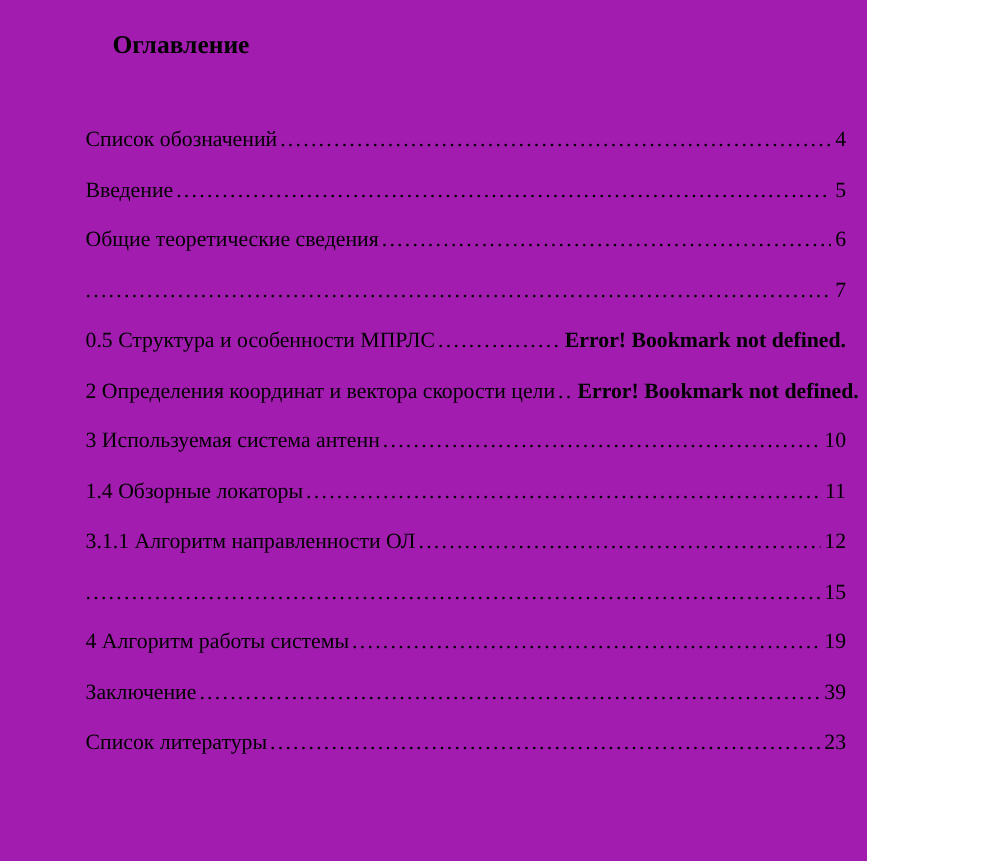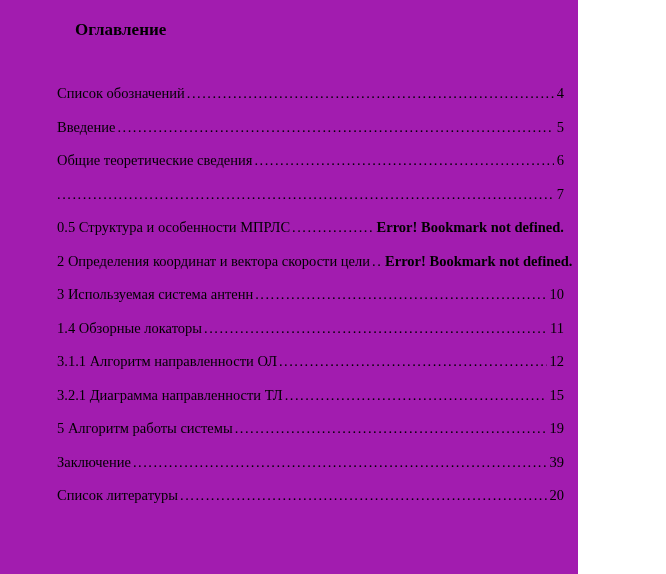--- a/index.html
+++ b/index.html
@@ -116,36 +116,35 @@
   </div>
 
   <div class="toc-entry">
     <span class="toc-label">3.1.1 Алгоритм направленности ОЛ</span>
     <span class="toc-dots"></span>
     <span class="toc-page">12</span>
   </div>
 
 
   <div class="toc-entry">
-    <span class="toc-label">3.2.1 Диаграмма направленности ТЛ</span>
     <span class="toc-dots"></span>
     <span class="toc-page">15</span>
   </div>
 
   <div class="toc-entry">
-    <span class="toc-label">5 Алгоритм работы системы</span>
+    <span class="toc-label">4 Алгоритм работы системы</span>
     <span class="toc-dots"></span>
     <span class="toc-page">19</span>
   </div>
 
   <div class="toc-entry">
     <span class="toc-label">Заключение</span>
     <span class="toc-dots"></span>
     <span class="toc-page">39</span>
   </div>
 
   <div class="toc-entry">
     <span class="toc-label">Список литературы</span>
     <span class="toc-dots"></span>
-    <span class="toc-page">20</span>
+    <span class="toc-page">23</span>
   </div>
 </div>
 </div>
 
 </body></html>

